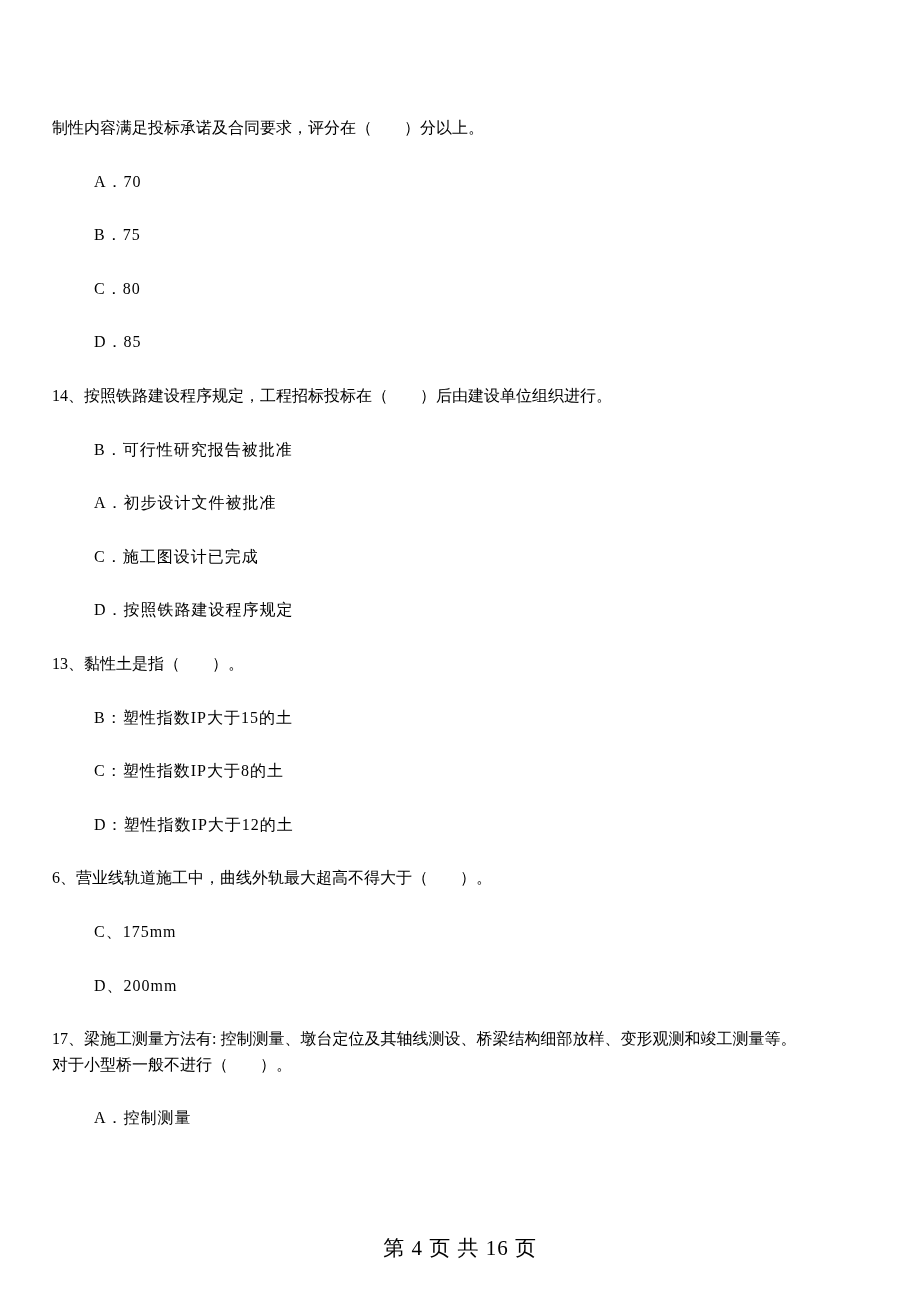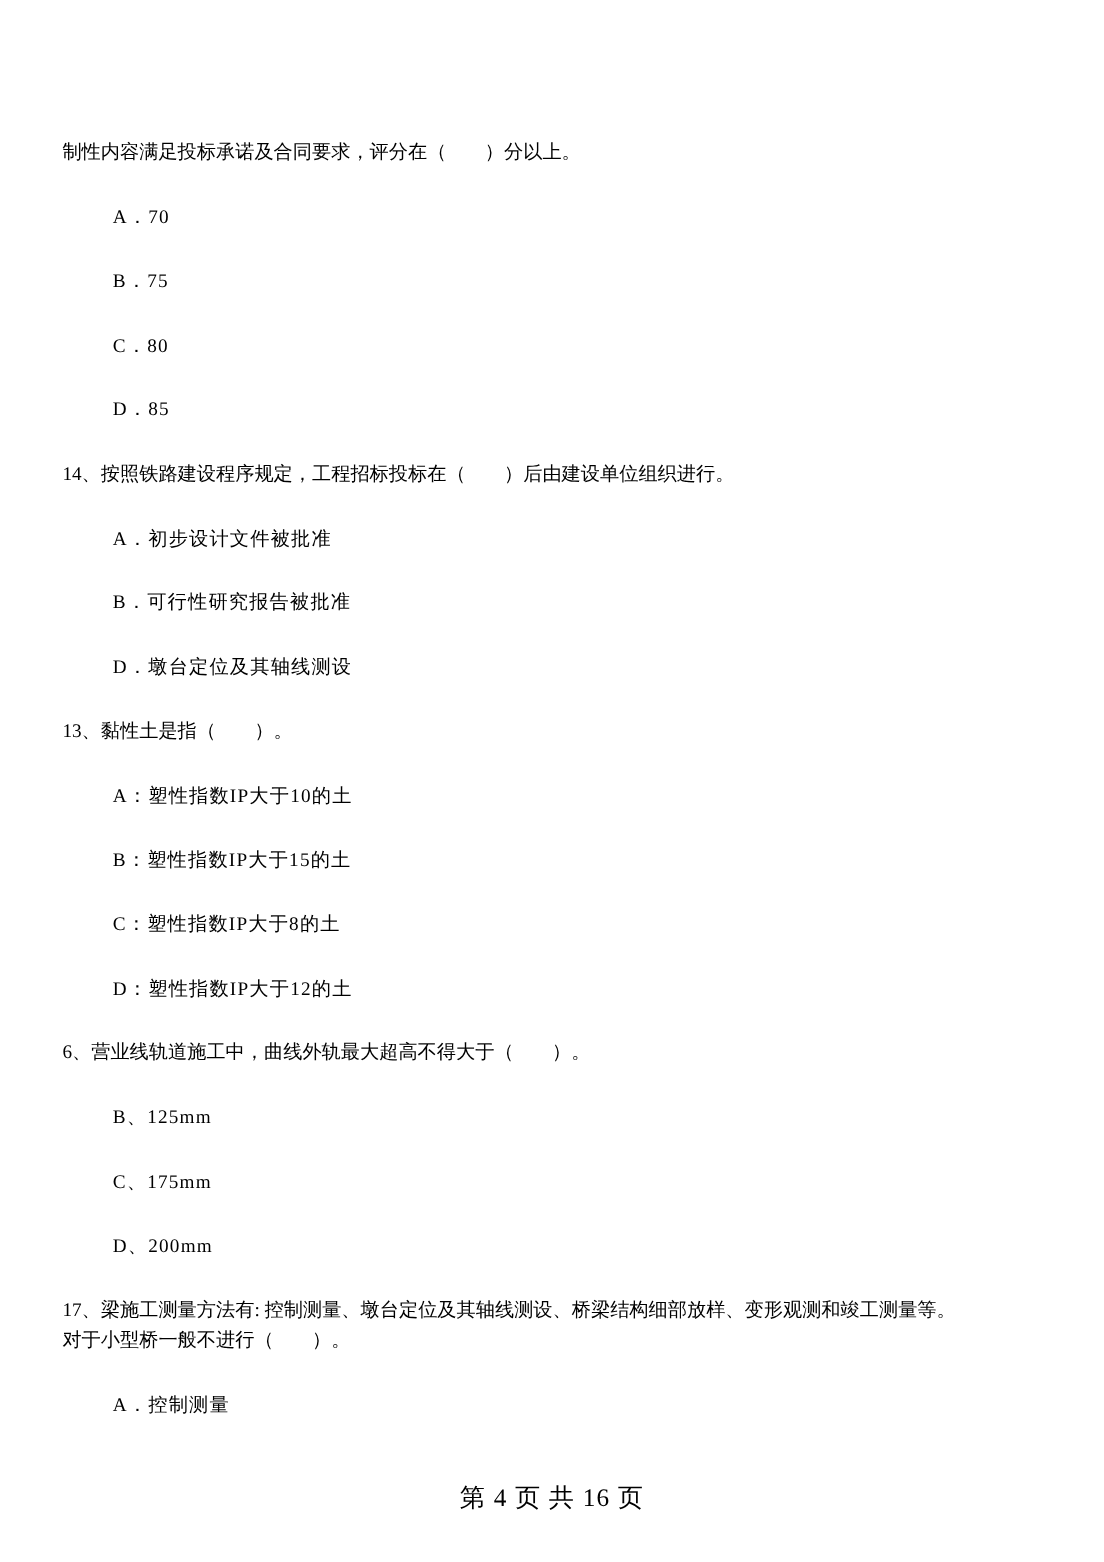--- a/index.html
+++ b/index.html
@@ -43,32 +43,31 @@
 
 <div class="page">
 
   <div class="line">制性内容满足投标承诺及合同要求，评分在（　　）分以上。</div>
   <div class="option">A．70</div>
   <div class="option">B．75</div>
   <div class="option">C．80</div>
   <div class="option">D．85</div>
 
   <div class="question">14、按照铁路建设程序规定，工程招标投标在（　　）后由建设单位组织进行。</div>
+  <div class="option">B．可行性研究报告被批准</div>
   <div class="option">A．初步设计文件被批准</div>
-  <div class="option">B．可行性研究报告被批准</div>
-  <div class="option">D．墩台定位及其轴线测设</div>
+  <div class="option">C．施工图设计已完成</div>
+  <div class="option">D．按照铁路建设程序规定</div>
 
   <div class="question">13、黏性土是指（　　）。</div>
-  <div class="option">A：塑性指数IP大于10的土</div>
   <div class="option">B：塑性指数IP大于15的土</div>
   <div class="option">C：塑性指数IP大于8的土</div>
   <div class="option">D：塑性指数IP大于12的土</div>
 
   <div class="question">6、营业线轨道施工中，曲线外轨最大超高不得大于（　　）。</div>
-  <div class="option">B、125mm</div>
   <div class="option">C、175mm</div>
   <div class="option">D、200mm</div>
 
   <div class="question">17、梁施工测量方法有: 控制测量、墩台定位及其轴线测设、桥梁结构细部放样、变形观测和竣工测量等。对于小型桥一般不进行（　　）。</div>
   <div class="option">A．控制测量</div>
 
 </div>
 
 <div class="footer">第 4 页 共 16 页</div>
 

